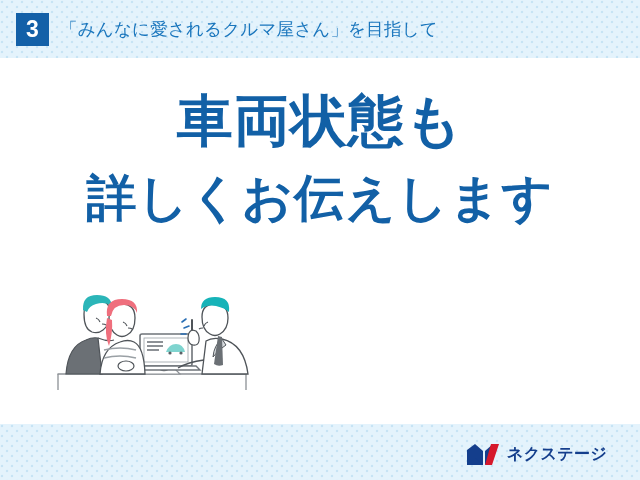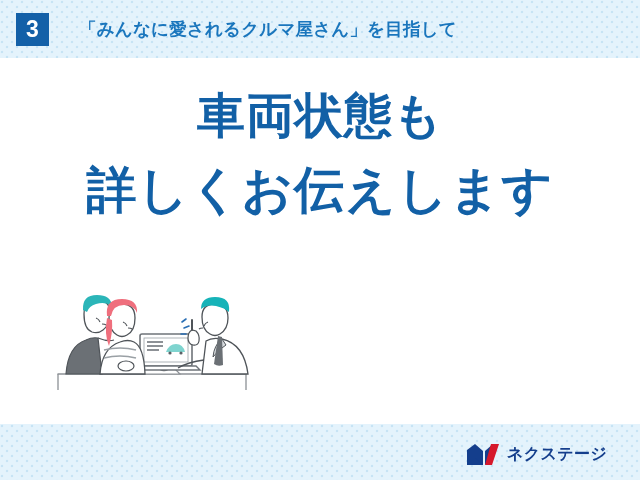--- a/index.html
+++ b/index.html
@@ -60,24 +60,24 @@
     color: #ffffff;
     font-size: 23px;
     font-weight: bold;
     display: flex;
     align-items: center;
     justify-content: center;
     flex: none;
     line-height: 1;
   }
   #header-title {
-    margin-left: 30px;
+    margin-left: 11px;
     color: #1a76bd;
     font-size: 17.5px;
-    font-weight: bold;
+    font-weight: normal;
     letter-spacing: 0.2px;
     white-space: nowrap;
   }
 
   
   #headline {
     position: absolute;
     top: 92px;
     left: 0;
     width: 640px;
@@ -85,21 +85,21 @@
     color: #1260a6;
     font-weight: bold;
     line-height: 1.02;
     letter-spacing: 1px;
   }
   .headline-line {
     display: block;
     font-size: 62px;
     white-space: nowrap;
   }
-  #headline-line-1 { font-size: 48px; }
+  #headline-line-1 { font-size: 56px; }
   #headline-line-2 { font-size: 50px; margin-top: 24px; }
 
   
   #body-block {
     position: absolute;
     top: 272px;
     left: 0;
     width: 640px;
     height: 130px;
   }

